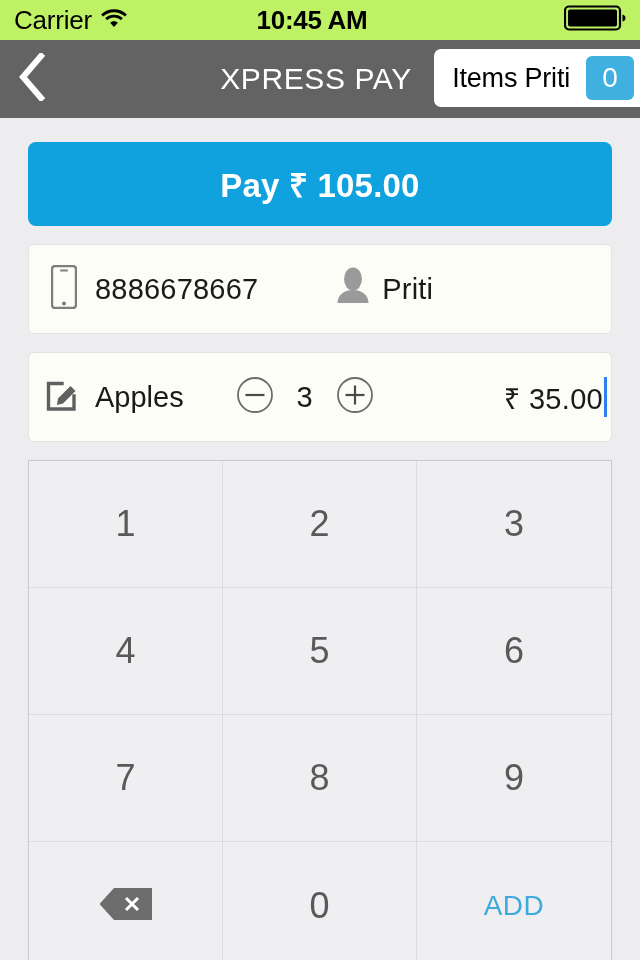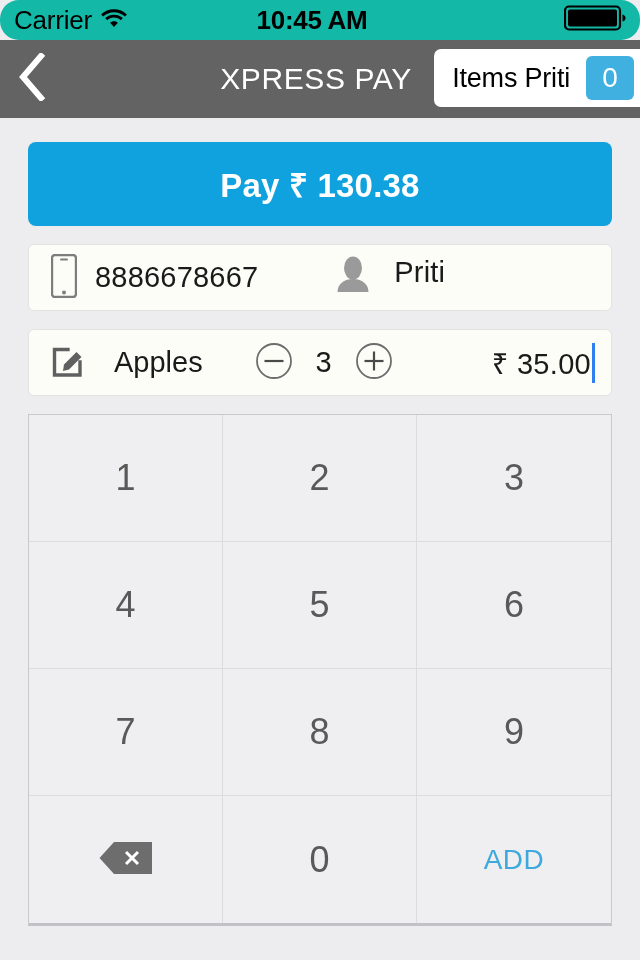--- a/index.html
+++ b/index.html
@@ -16,25 +16,24 @@
     position: relative;
     width: 640px;
     height: 960px;
     background: #ededf0;
   }
 
   
   .statusbar {
     position: relative;
     height: 40px;
-    background: #14b8a6;
+    background: #bef264;
     display: flex;
     align-items: center;
     padding: 0 14px;
-    border-radius: 19px;
   }
   .sb-left { display: flex; align-items: center; gap: 9px; }
   .sb-carrier {
     font-size: 26px;
     color: #000;
     letter-spacing: -0.2px;
   }
   .wifi-icon { display: block; }
   .sb-time {
     position: absolute;
@@ -123,54 +122,55 @@
     font-size: 33px;
     font-weight: bold;
     letter-spacing: 0.2px;
   }
 
   .card {
     margin-top: 18px;
     background: #fdfdf8;
     border: 1px solid #e3e3e1;
     border-radius: 6px;
-    height: 67px;
+    height: 90px;
     display: flex;
     align-items: center;
   }
 
   
   .cust-phone-group {
     display: flex;
     align-items: center;
     gap: 18px;
     padding-left: 22px;
   }
   .cust-phone-value {
     font-size: 29px;
     color: #1a1a1a;
     letter-spacing: 0.2px;
   }
   .cust-name-group {
     display: flex;
-    gap: 24px;
+    align-items: center;
+    gap: 12px;
     margin-left: 78px;
   }
   .cust-name-value {
     font-size: 29px;
     color: #1a1a1a;
     letter-spacing: 0.2px;
   }
 
   
   .item-name-group {
     display: flex;
     align-items: center;
-    gap: 27px;
-    padding-left: 22px;
+    gap: 14px;
+    padding-left: 16px;
   }
   .item-name-value {
     font-size: 29px;
     color: #1a1a1a;
   }
   .qty-group {
     display: flex;
     align-items: center;
     gap: 20px;
     margin-left: 52px;
@@ -178,21 +178,21 @@
   .qty-value {
     font-size: 29px;
     color: #1a1a1a;
     min-width: 22px;
     text-align: center;
   }
   .item-price-wrap {
     margin-left: auto;
     display: flex;
     align-items: center;
-    padding-right: 16px;
+    padding-right: 4px;
     justify-content: flex-end;
   }
   .item-price-value {
     font-size: 29px;
     color: #1a1a1a;
     letter-spacing: 0.3px;
   }
   .text-caret {
     width: 3px;
     height: 40px;
@@ -273,21 +273,21 @@
     <div class="nav-title">XPRESS PAY</div>
     <div class="items-list-btn">
       <span class="items-list-label">Items Priti</span>
       <span class="items-list-count">0</span>
     </div>
   </div>
 
   <div class="content">
 
     <button class="pay-button">
-      <span class="pay-button-label">Pay ₹ 130.38</span>
+      <span class="pay-button-label">Pay ₹ 105.00</span>
     </button>
 
     <div class="card">
       <div class="cust-phone-group">
         <span>
           <svg width="26" height="44" viewBox="0 0 26 44">
             <rect x="1" y="1" width="24" height="42" rx="3" fill="none" stroke="#7d7d7d" stroke-width="2.4"></rect>
             <rect x="9" y="4.5" width="8" height="2" rx="1" fill="#7d7d7d"></rect>
             <circle cx="13" cy="38.5" r="2" fill="#7d7d7d"></circle>
           </svg>

